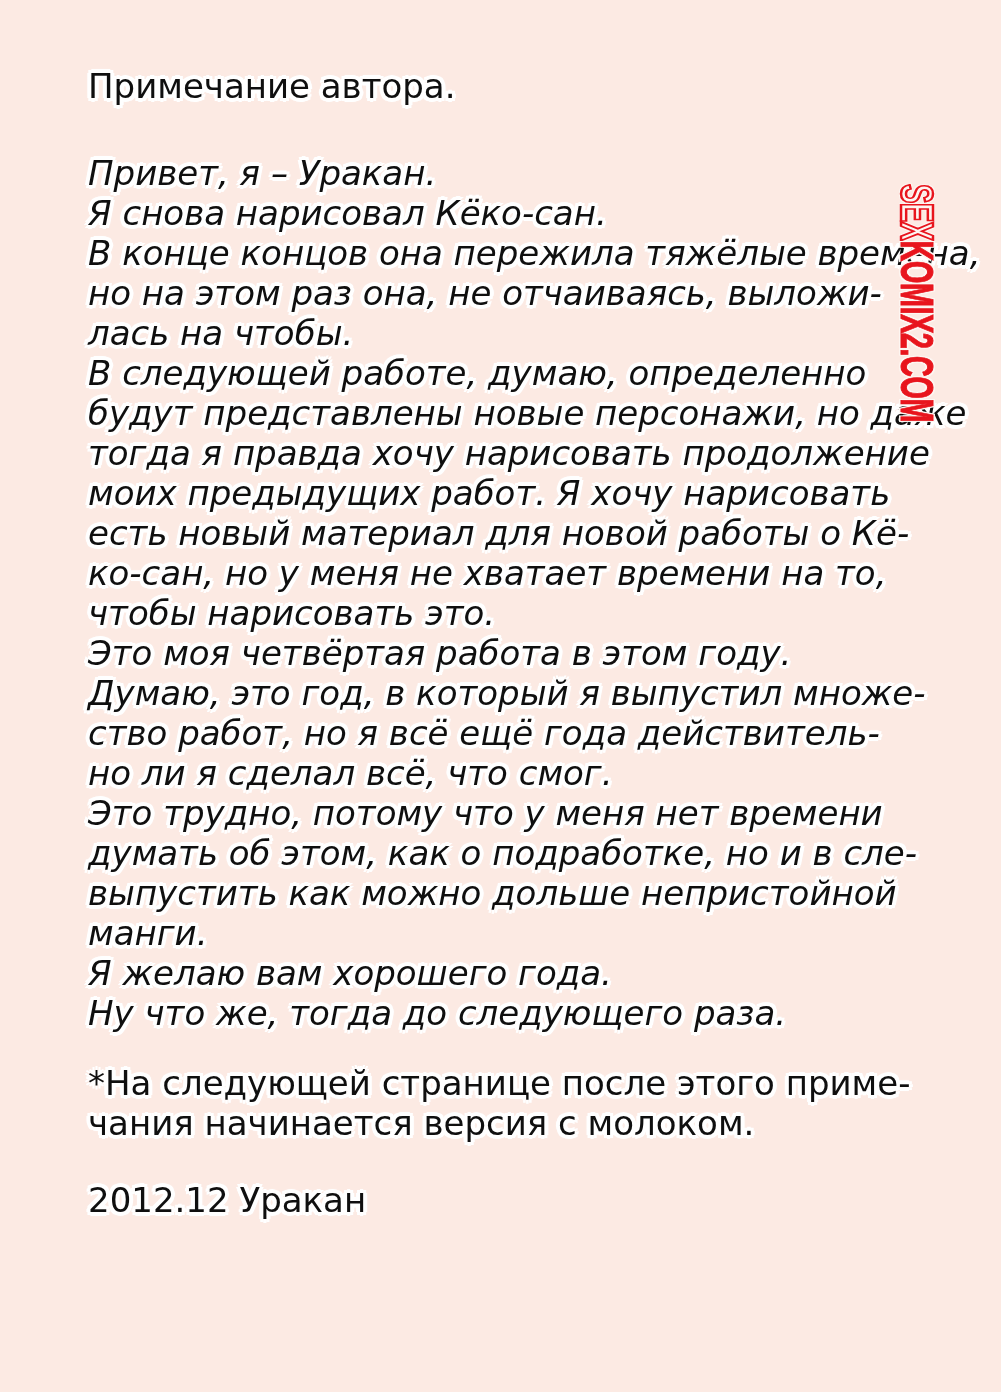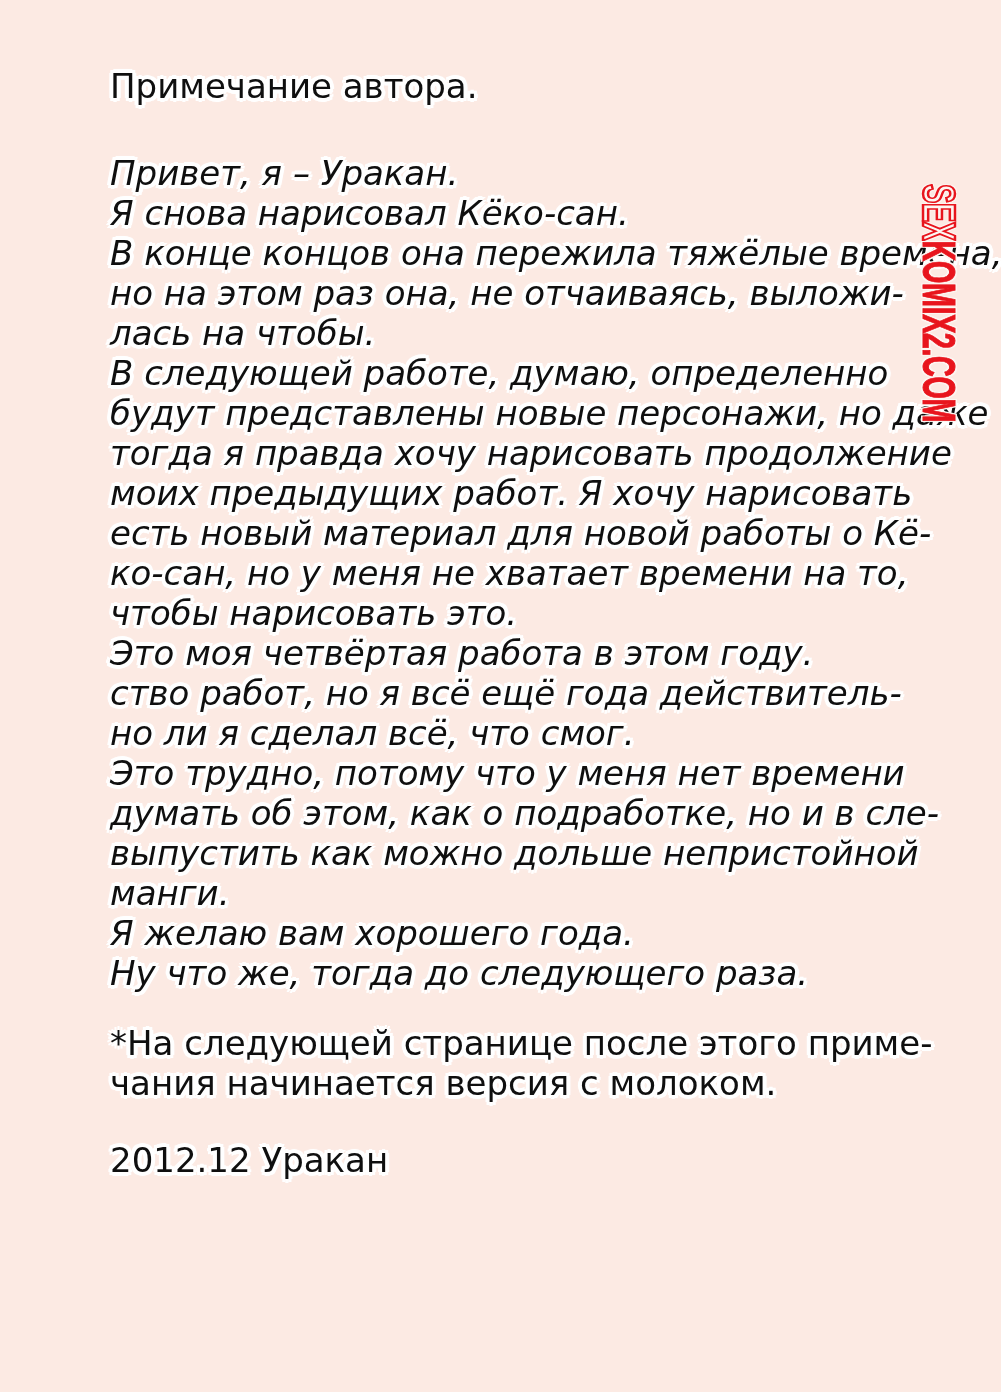--- a/index.html
+++ b/index.html
@@ -11,21 +11,20 @@
     height: 1392px;
     background: #fceae3;
     overflow: hidden;
     font-family: "DejaVu Sans", sans-serif;
   }
   .page {
     position: relative;
     width: 864px;
     height: 1392px;
     background: #fceae3;
-    margin-left: 22px;
   }
   .note-wrap {
     position: absolute;
     left: 88px;
     top: 66px;
     color: #0f0f0f;
   }
   .line, .title-line, .sig-line {
     font-size: 34px;
     line-height: 40px;
@@ -83,20 +82,21 @@
         <div class="line">но на этом раз она, не отчаиваясь, выложи-</div>
         <div class="line">лась на чтобы.</div>
         <div class="line">В следующей работе, думаю, определенно</div>
         <div class="line">будут представлены новые персонажи, но даже</div>
         <div class="line">тогда я правда хочу нарисовать продолжение</div>
         <div class="line">моих предыдущих работ. Я хочу нарисовать</div>
         <div class="line">есть новый материал для новой работы о Кё-</div>
         <div class="line">ко-сан, но у меня не хватает времени на то,</div>
         <div class="line">чтобы нарисовать это.</div>
         <div class="line">Это моя четвёртая работа в этом году.</div>
+        <div class="line">Думаю, это год, в который я выпустил множе-</div>
         <div class="line">ство работ, но я всё ещё года действитель-</div>
         <div class="line">но ли я сделал всё, что смог.</div>
         <div class="line">Это трудно, потому что у меня нет времени</div>
         <div class="line">думать об этом, как о подработке, но и в сле-</div>
         <div class="line">выпустить как можно дольше непристойной</div>
         <div class="line">манги.</div>
         <div class="line">Я желаю вам хорошего года.</div>
         <div class="line">Ну что же, тогда до следующего раза.</div>
       </div>
 

